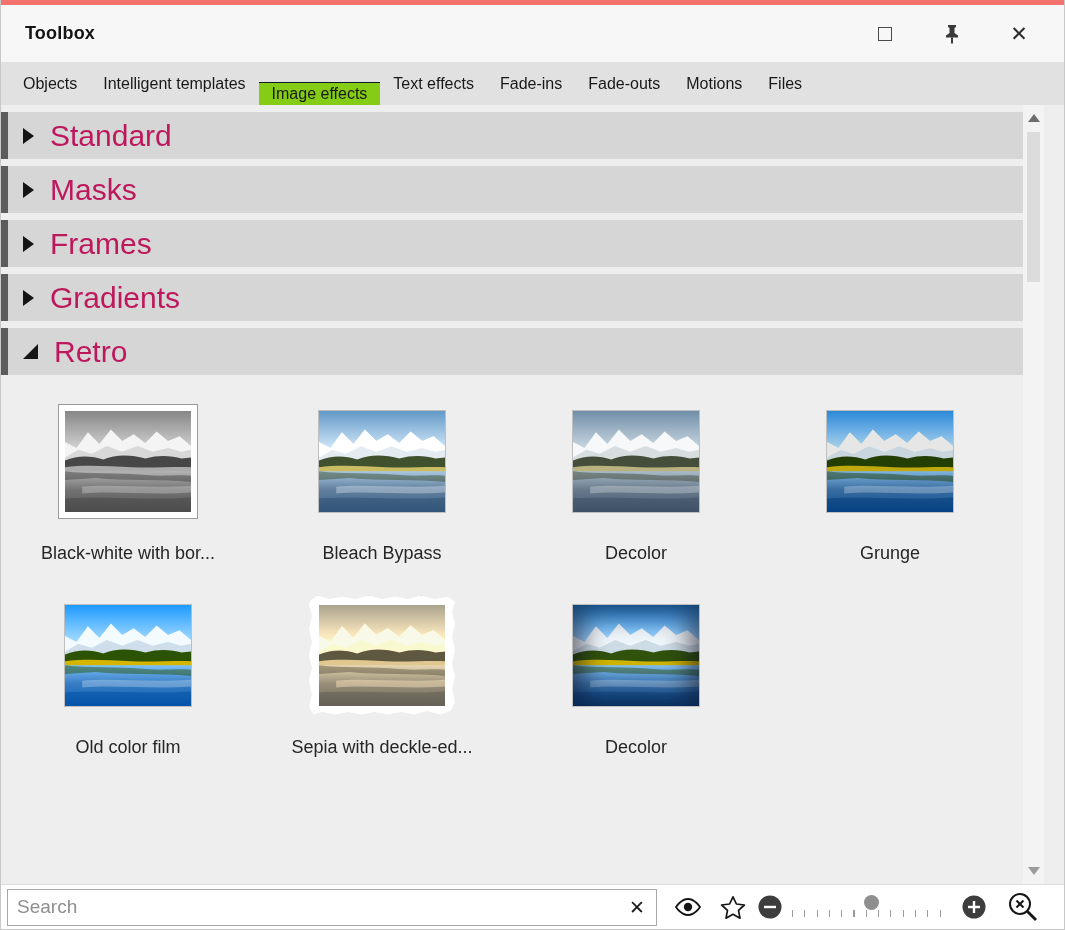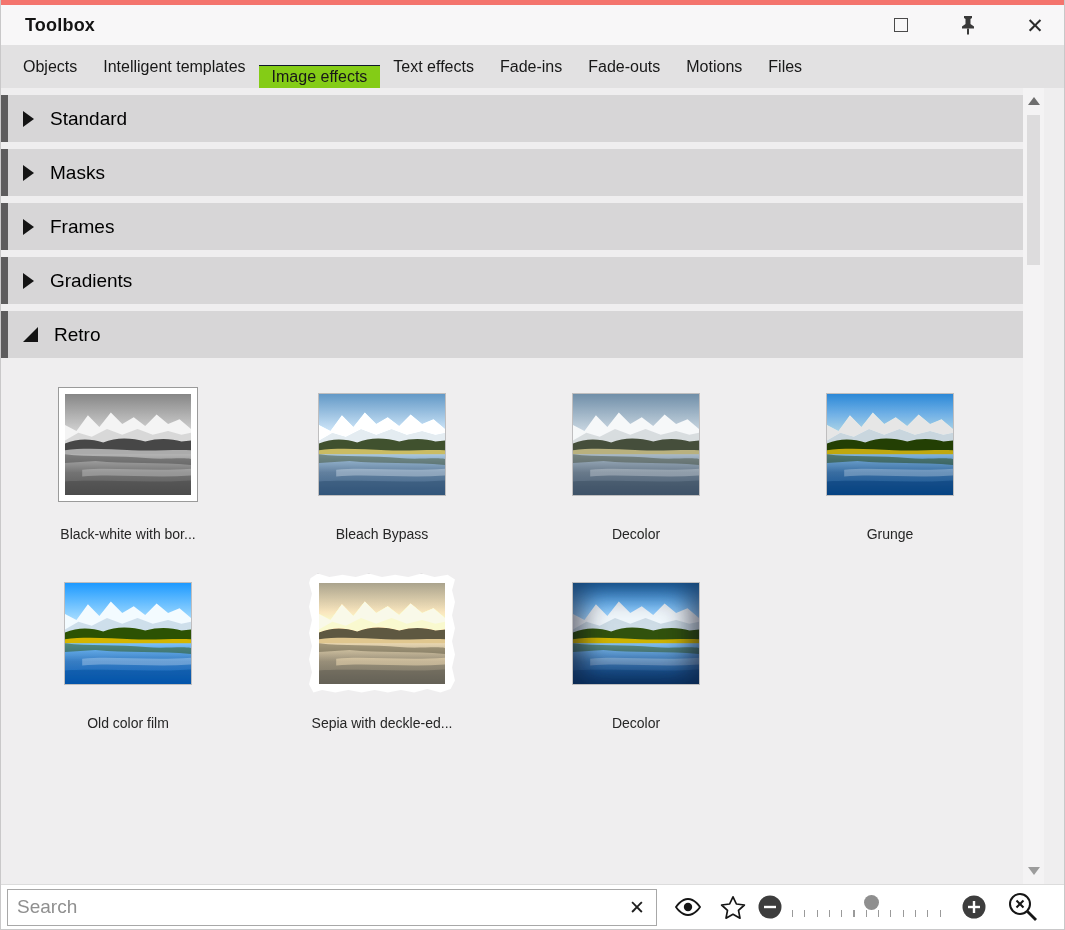--- a/index.html
+++ b/index.html
@@ -1,50 +1,50 @@
 <!DOCTYPE html>
 <html><head>
 <meta charset="utf-8">
 <style>
   html,body{margin:0;padding:0;}
   body{width:1065px;height:930px;overflow:hidden;background:#efeeef;font-family:"Liberation Sans",sans-serif;}
   .window{width:1065px;height:930px;display:flex;flex-direction:column;box-sizing:border-box;border:1px solid #c9c8c9;border-top:none;background:#efeeef;}
 
   
   .accent-bar{height:5px;background:#f4746d;flex:none;}
-  .title-bar{height:40px;background:#f8f7f8;display:flex;align-items:center;padding:0 14px 0 24px;flex:none;}
+  .title-bar{height:57px;background:#f8f7f8;display:flex;align-items:center;padding:0 30px 0 24px;flex:none;}
   .window-title{font-size:18px;font-weight:700;color:#141414;flex:1;letter-spacing:.2px;}
   .window-controls{display:flex;align-items:center;gap:37px;}
   .win-btn{width:30px;height:30px;border:none;background:transparent;display:flex;align-items:center;justify-content:center;cursor:pointer;padding:0;}
   .maximize-glyph{width:12px;height:12px;border:1.5px solid #4a4a4a;display:block;}
   .close-glyph{font-size:21px;color:#2c2c2c;line-height:1;}
 
   
   .tab-bar{height:43px;background:#e2e1e2;display:flex;align-items:stretch;padding-left:9px;flex:none;}
   .tab{display:flex;align-items:center;padding:0 13px;font-size:16px;color:#181818;cursor:pointer;white-space:nowrap;}
   .tab.active{background:#84cc16;border-top:1px solid #0f172a;margin-top:20px;}
 
   
   .main{flex:1;display:flex;min-height:0;padding-right:20px;}
   .content{flex:1;padding-top:7px;overflow:hidden;min-width:0;}
 
   .category-row{height:47px;margin-bottom:7px;background:#d7d6d7;border-left:7px solid #5d5c5d;display:flex;align-items:center;padding-left:15px;gap:16px;cursor:pointer;}
   .expander{flex:none;display:block;}
   .expander.collapsed{width:0;height:0;border-top:8px solid transparent;border-bottom:8px solid transparent;border-left:11px solid #141414;}
   .expander.expanded{width:0;height:0;border-bottom:15px solid #141414;border-left:15px solid transparent;}
-  .category-label{font-size:19px;color:#000000;}
+  .category-label{font-size:30px;color:#be185d;}
 
   
   .effects-grid{display:grid;grid-template-columns:repeat(4,254px);margin-top:30px;}
   .effect-cell{display:flex;flex-direction:column;align-items:center;margin-bottom:35px;cursor:pointer;}
   .thumb-box{height:112px;display:flex;align-items:center;justify-content:center;}
   .thumb-frame{line-height:0;box-shadow:0 0 0 1px rgba(0,0,0,.2);}
   .thumb-img{width:126px;height:101px;position:relative;}
   .thumb-img svg{width:100%;height:100%;display:block;}
-  .effect-label{margin-top:26px;font-size:14px;color:#262626;white-space:nowrap;}
+  .effect-label{margin-top:26px;font-size:18px;color:#262626;white-space:nowrap;}
 
   .style-bw-border .thumb-frame{background:#fff;padding:6px;box-shadow:0 0 0 1px #9a9a9a;}
   .style-bw-border .thumb-img{filter:grayscale(1) contrast(1.03);}
   .style-bleach .thumb-img{filter:saturate(.72) brightness(1.07) contrast(1.06);}
   .style-decolor .thumb-img{filter:saturate(.45) brightness(1.03);}
   .style-grunge .thumb-img{filter:saturate(1.25) contrast(1.25) brightness(.9);}
   .style-oldfilm .thumb-img{filter:saturate(1.75) contrast(1.08);}
   .style-sepia .thumb-frame{background:#fff;padding:9px 10px;box-shadow:none;
     filter:drop-shadow(0 1px 3px rgba(0,0,0,.35));
     clip-path:polygon(1% 4%,6% 0%,14% 3%,23% 1%,32% 3%,41% 0%,50% 3%,59% 1%,68% 3%,77% 0%,86% 3%,95% 1%,100% 5%,98% 14%,100% 24%,98% 35%,100% 46%,98% 57%,100% 68%,98% 79%,100% 90%,97% 97%,90% 100%,81% 97%,72% 100%,63% 98%,54% 100%,45% 98%,36% 100%,27% 98%,18% 100%,9% 98%,3% 100%,0% 93%,2% 83%,0% 72%,2% 61%,0% 50%,2% 39%,0% 28%,2% 17%,0% 8%);}

